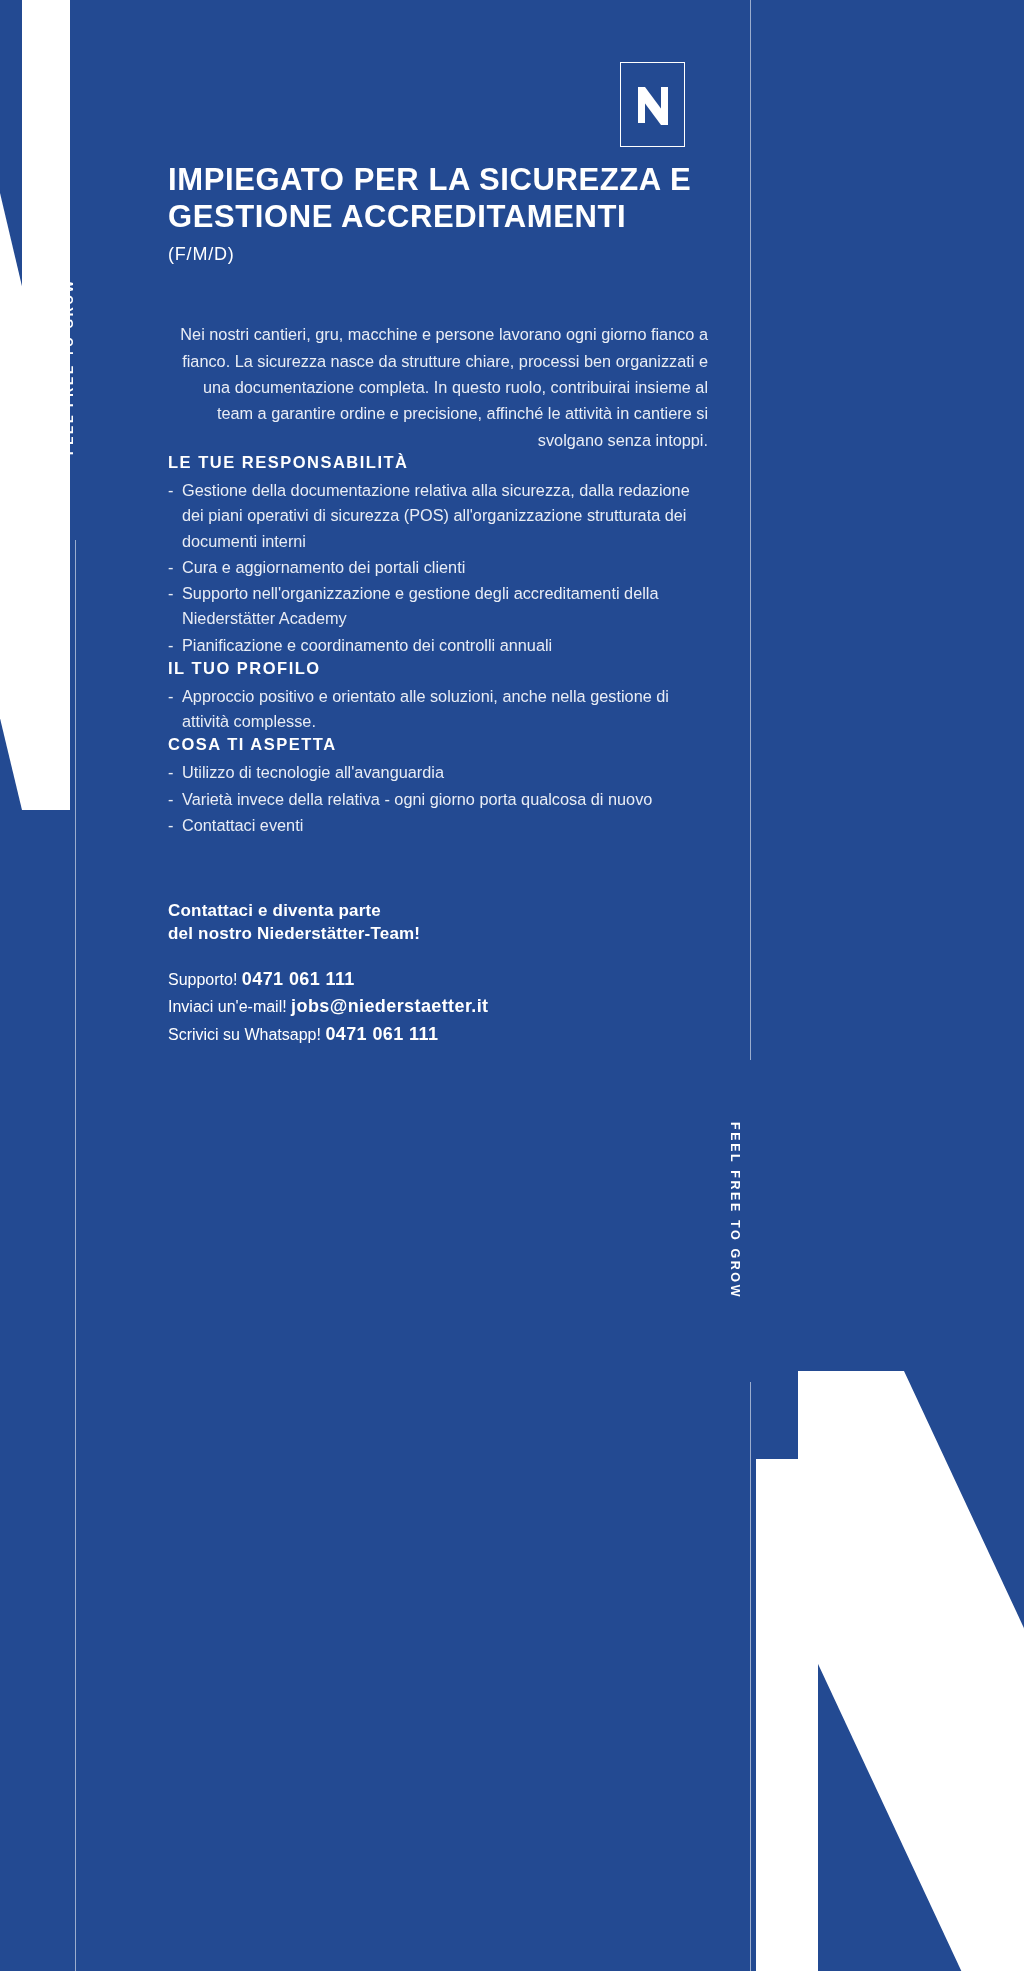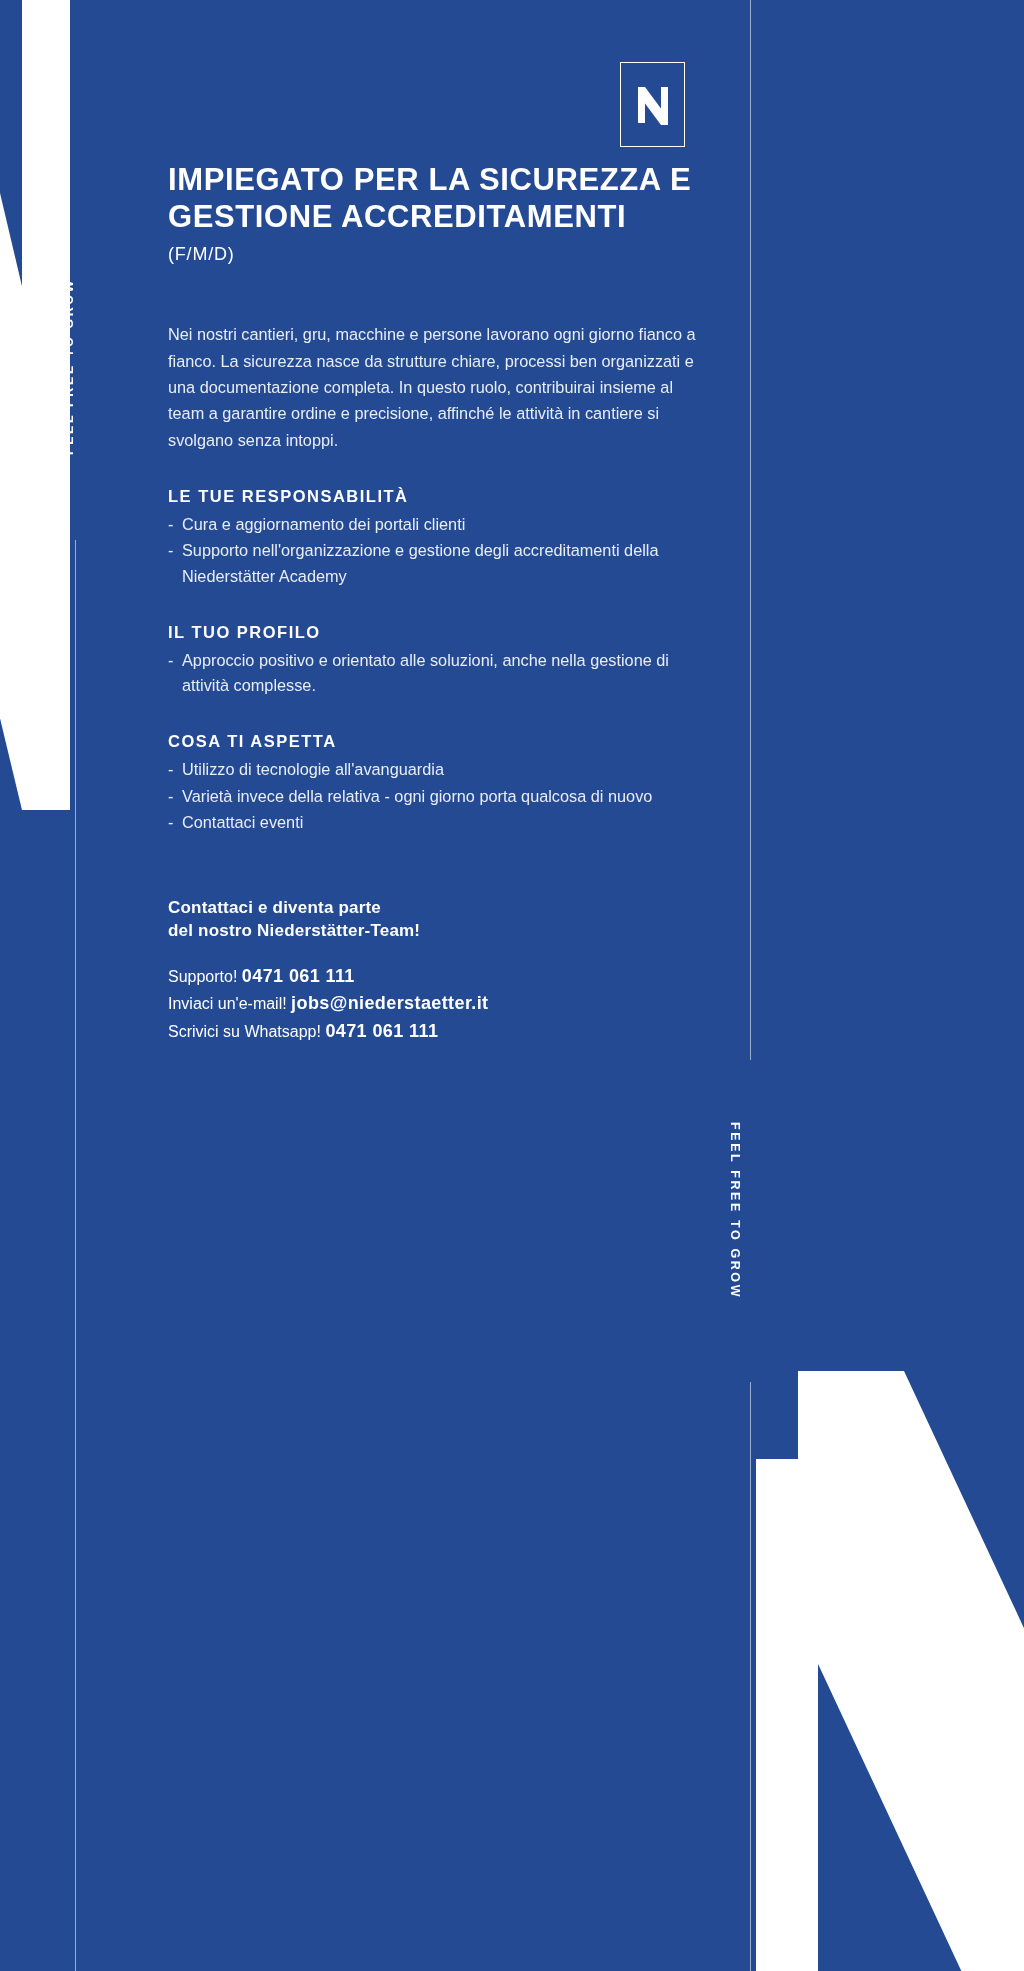--- a/index.html
+++ b/index.html
@@ -77,23 +77,24 @@
     letter-spacing:0.8px;
     color:#ffffff;
   }
 
   .intro {
     margin-top:56px;
     font-size:16.3px;
     line-height:1.62;
     color:#e9edf5;
     font-weight:300;
-  }
-
-  .section { margin-top:34px; }
+    text-align:right;
+  }
+
+  .section { }
   .section h2 {
     font-size:16.5px;
     font-weight:700;
     letter-spacing:1.5px;
     color:#ffffff;
     text-transform:uppercase;
     margin-bottom:6px;
   }
   .section ul { list-style:none; }
   .section li {
@@ -166,22 +167,24 @@
   <div class="content">
 
     <h1 class="title">IMPIEGATO PER LA SICUREZZA E GESTIONE ACCREDITAMENTI</h1>
     <div class="subtitle">(F/M/D)</div>
 
     <p class="intro">Nei nostri cantieri, gru, macchine e persone lavorano ogni giorno fianco a fianco. La sicurezza nasce da strutture chiare, processi ben organizzati e una documentazione completa. In questo ruolo, contribuirai insieme al team a garantire ordine e precisione, affinché le attività in cantiere si svolgano senza intoppi.</p>
 
     <div class="section">
       <h2>LE TUE RESPONSABILITÀ</h2>
       <ul>
+        <li>Gestione della documentazione relativa alla sicurezza, dalla redazione dei piani operativi di sicurezza (POS) all'organizzazione strutturata dei documenti interni</li>
         <li>Cura e aggiornamento dei portali clienti</li>
         <li>Supporto nell'organizzazione e gestione degli accreditamenti della Niederstätter Academy</li>
+        <li>Pianificazione e coordinamento dei controlli annuali</li>
       </ul>
     </div>
 
     <div class="section">
       <h2>IL TUO PROFILO</h2>
       <ul>
         <li>Approccio positivo e orientato alle soluzioni, anche nella gestione di attività complesse.</li>
       </ul>
     </div>
 

